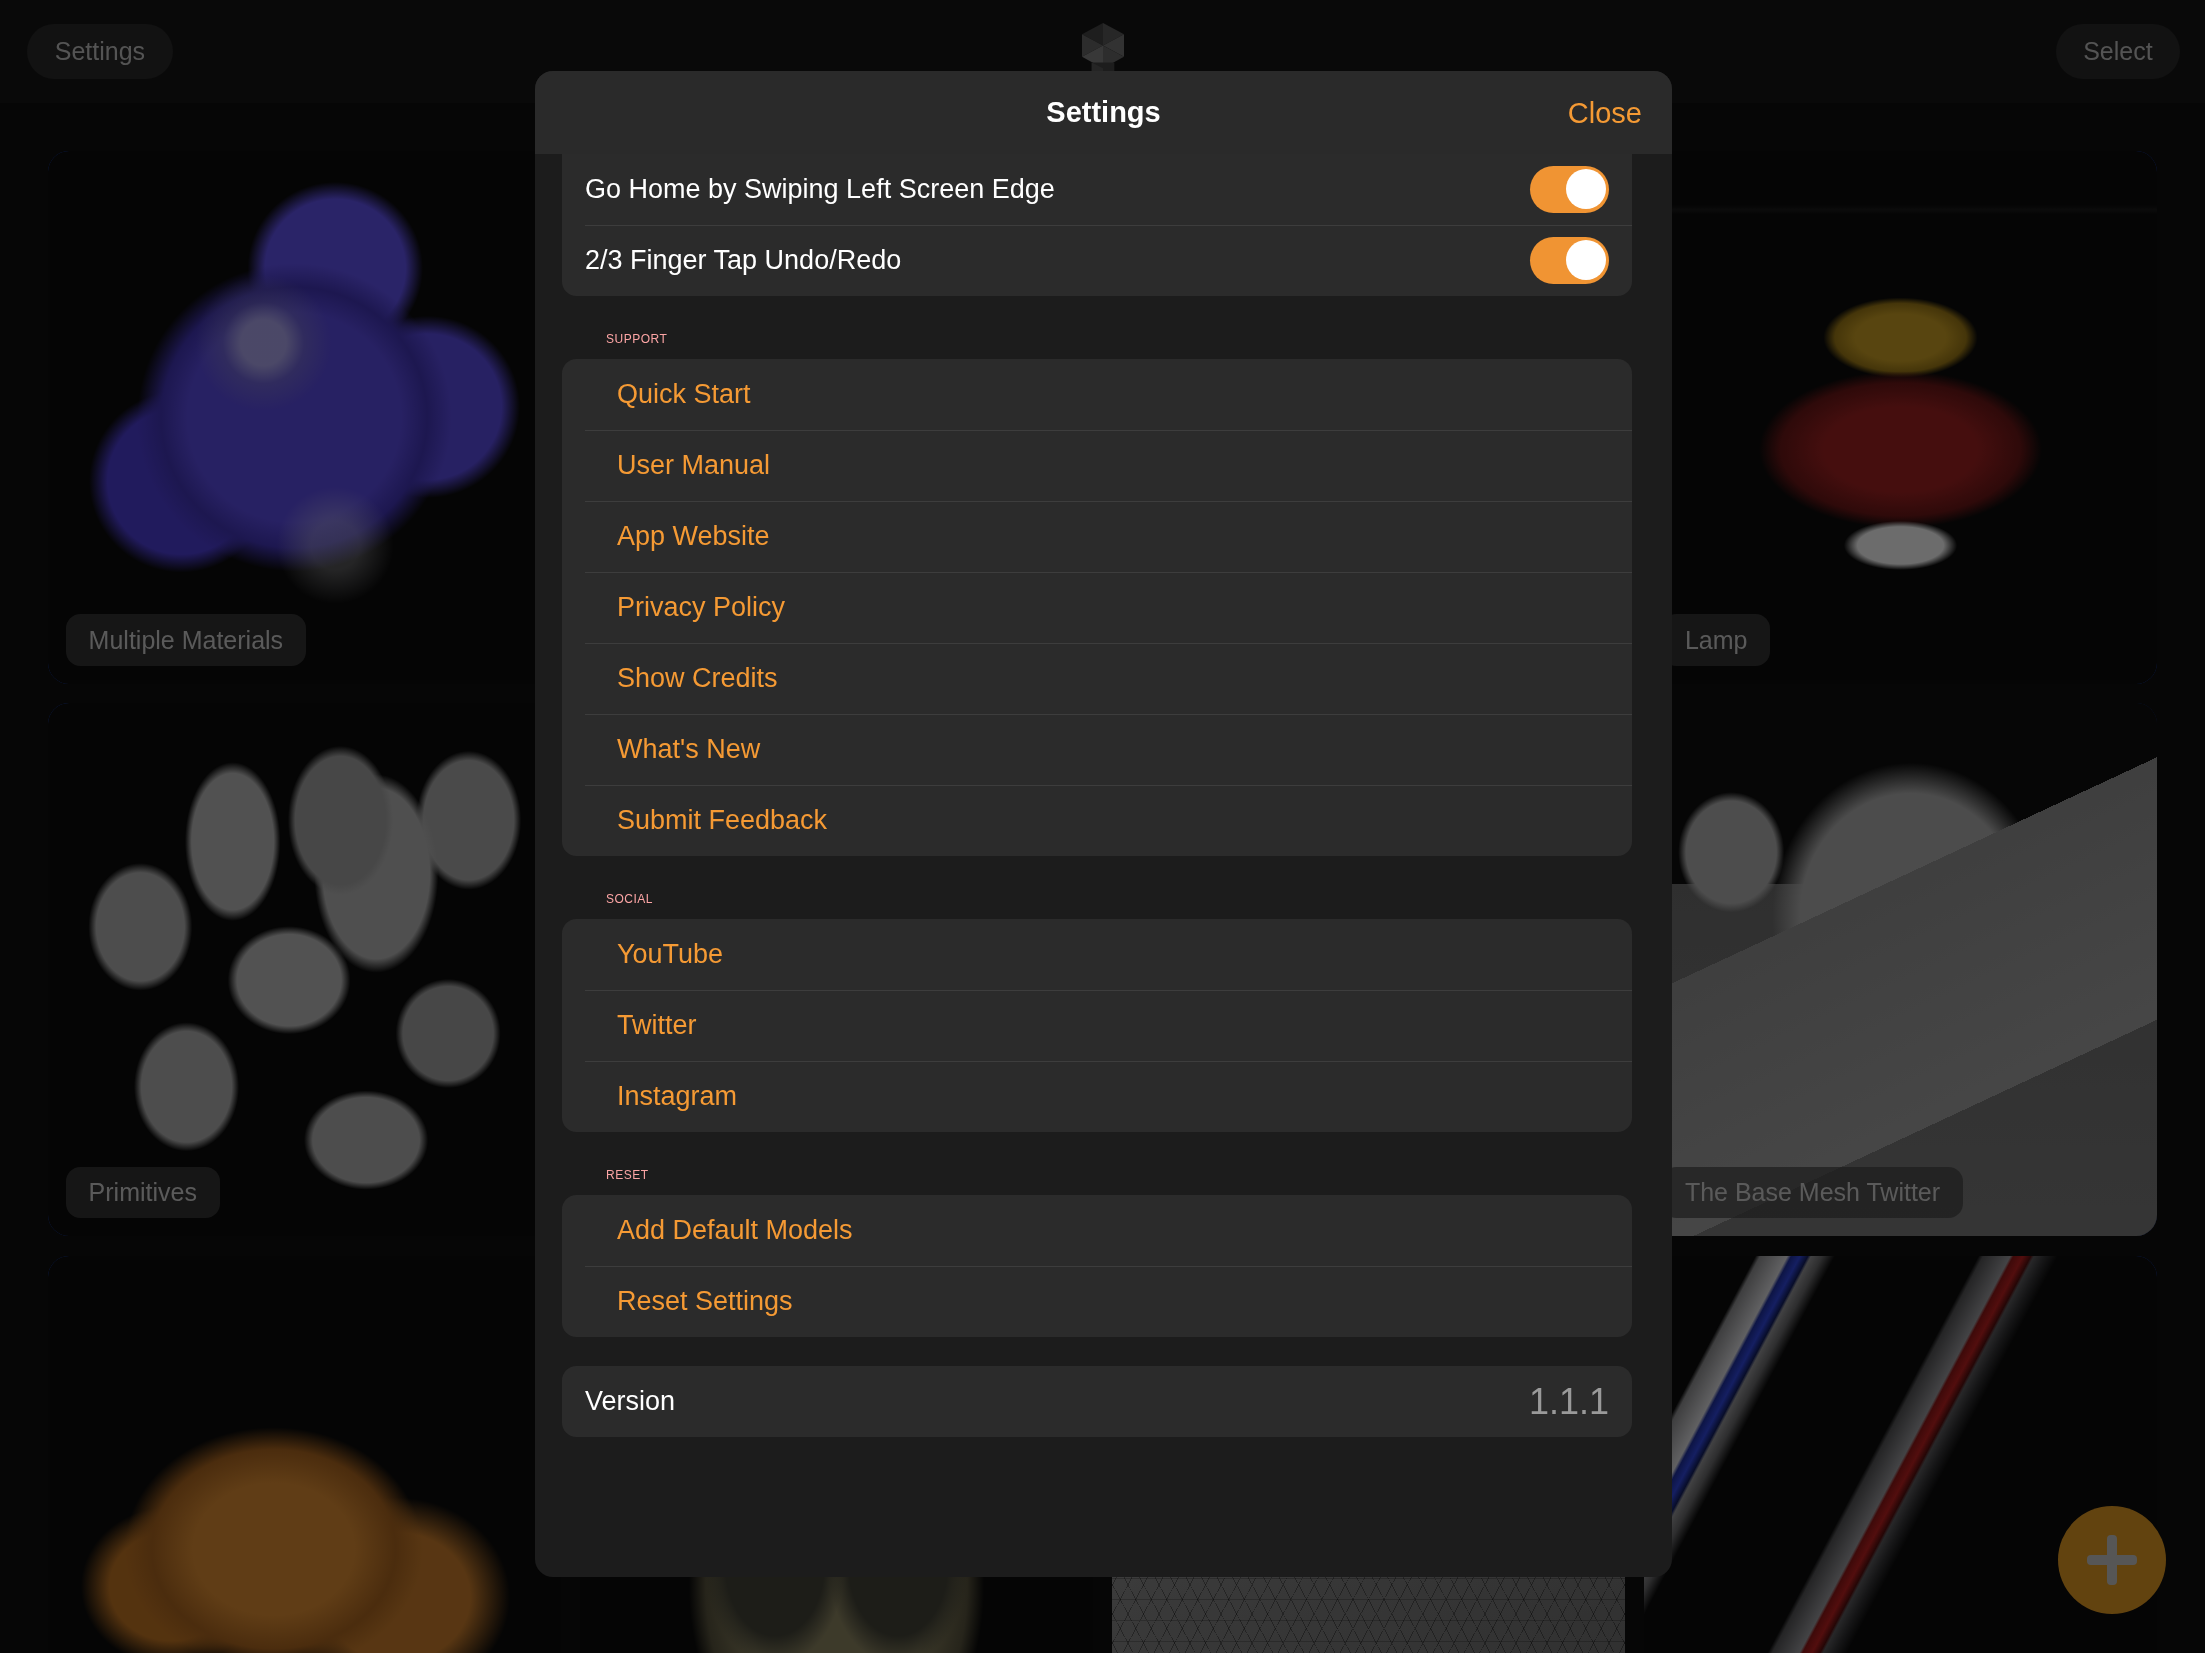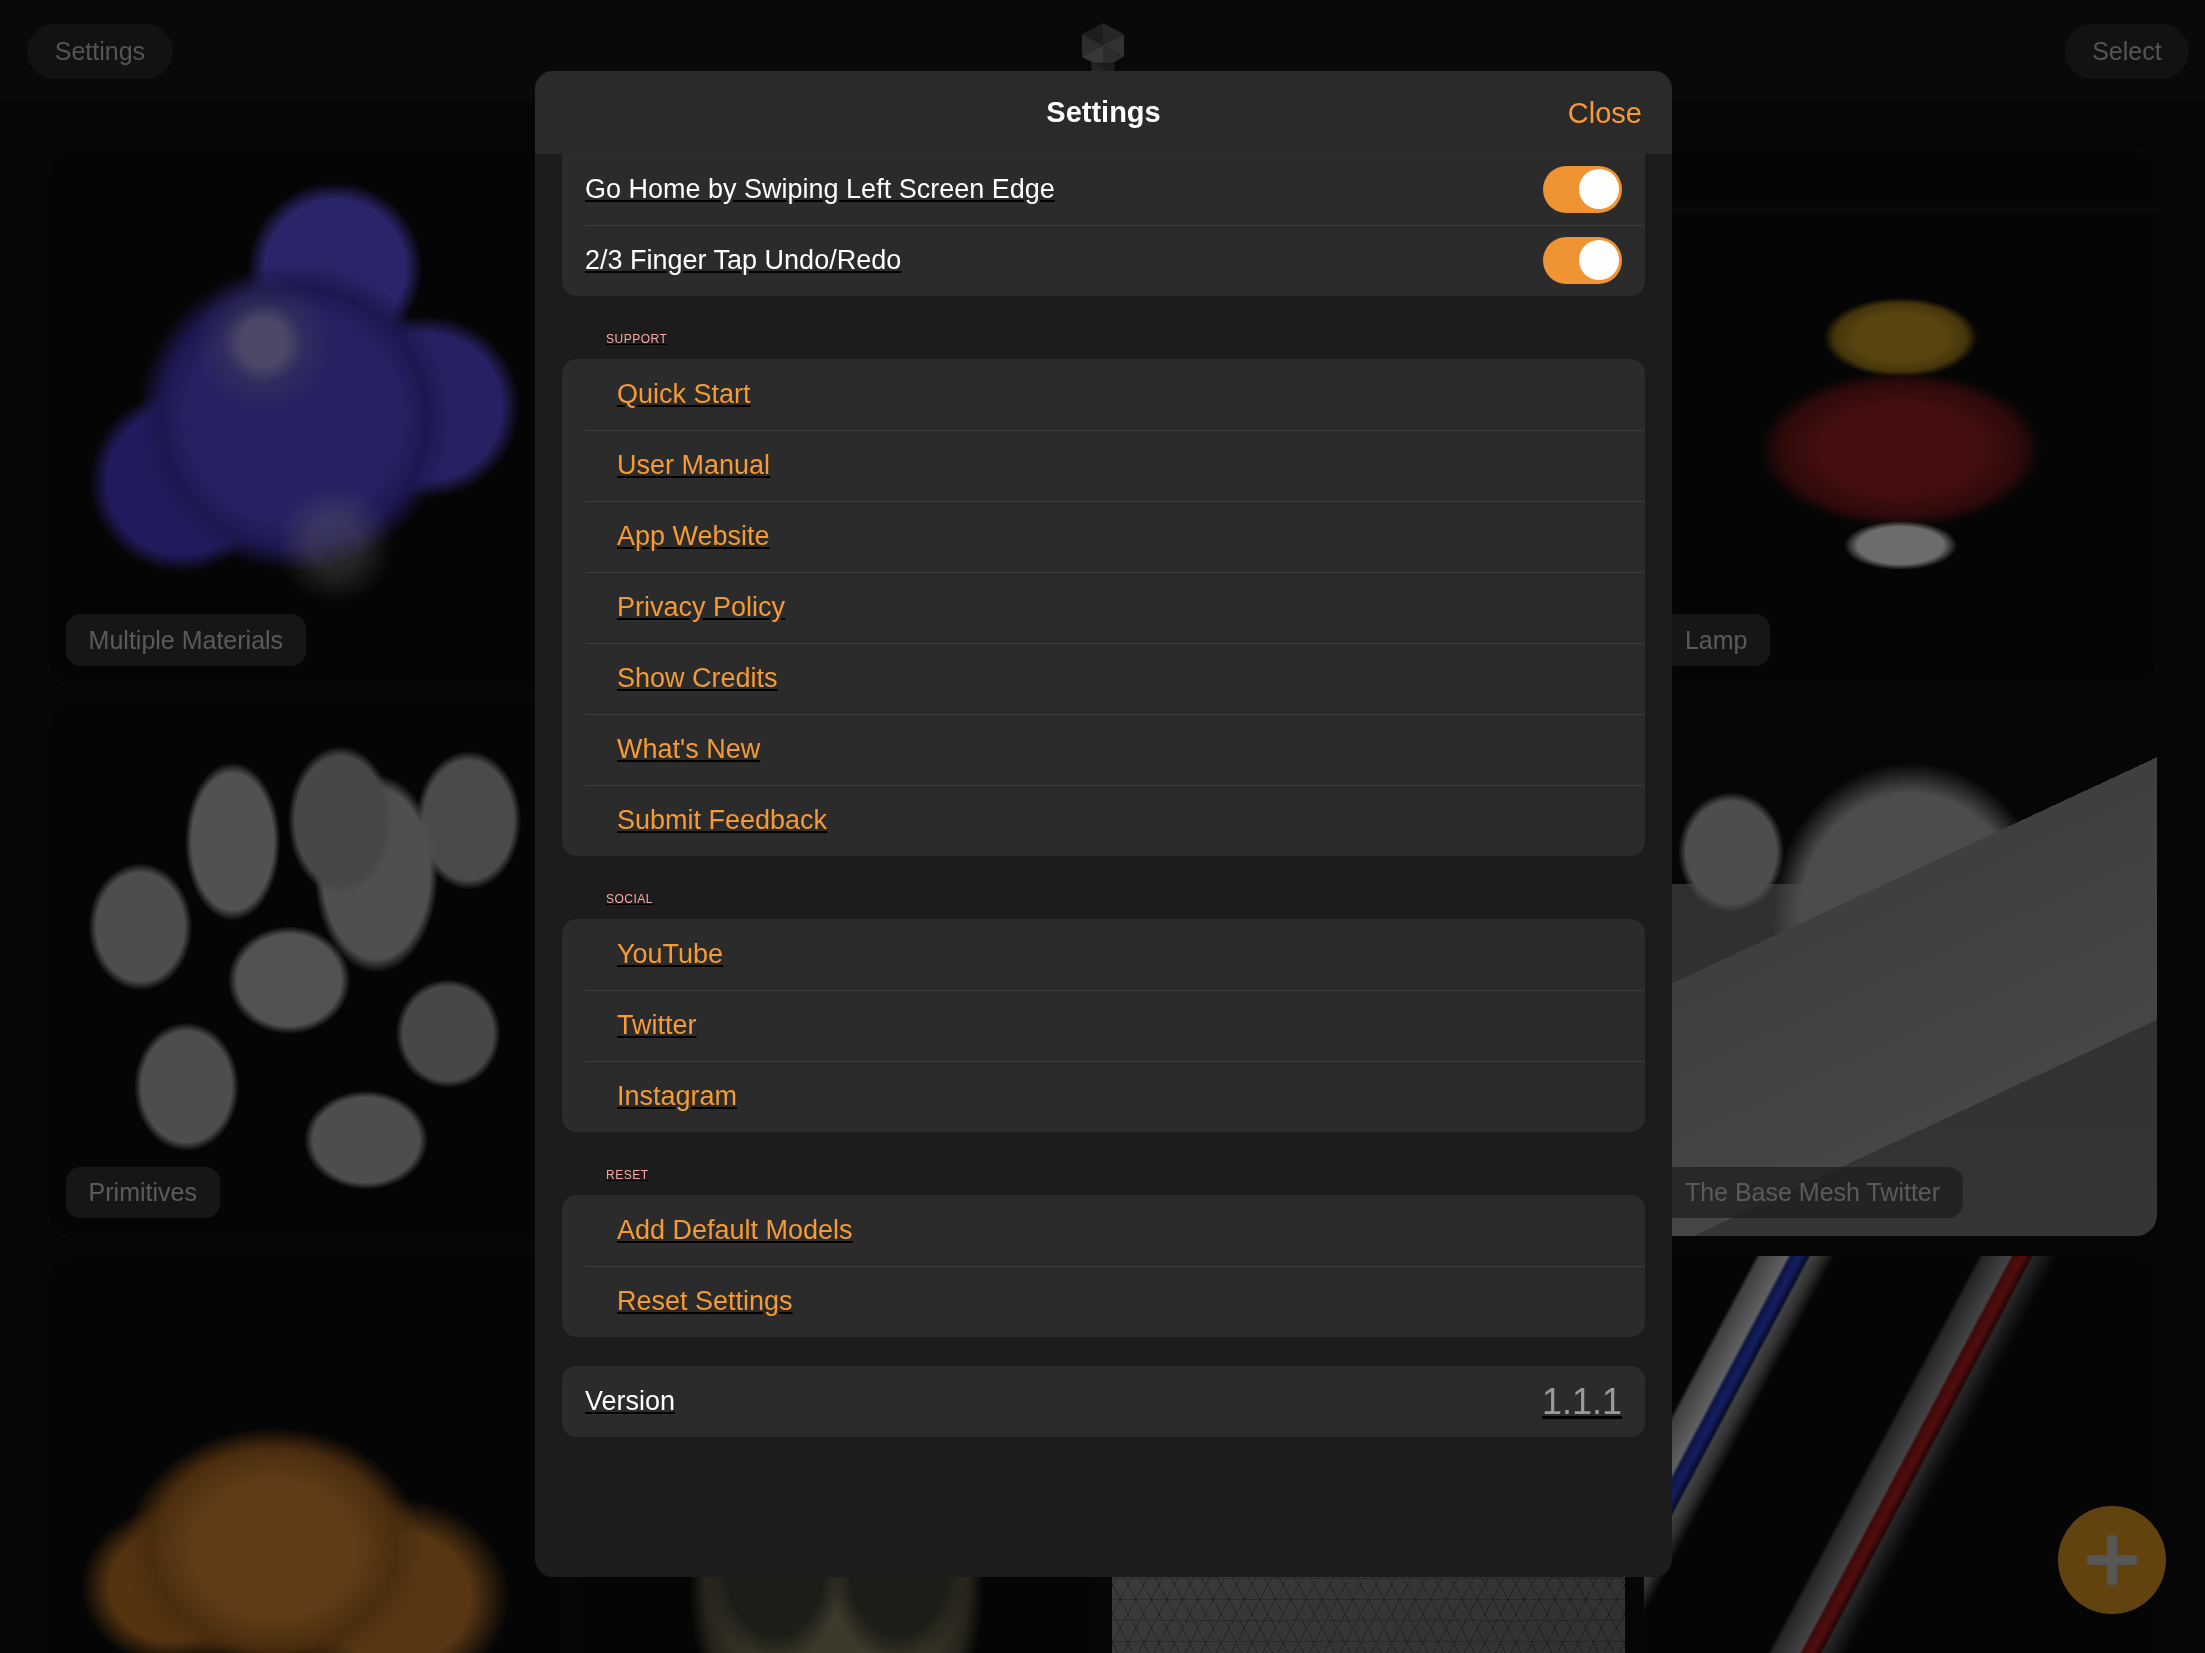--- a/index.html
+++ b/index.html
@@ -25,21 +25,21 @@
     position: absolute; top: 24px;
     height: 55px; padding: 0 27.4px;
     border-radius: 27.4px;
     background: #242424;
     color: #a8a8a8;
     font-size: 25px;
     display: flex; align-items: center; justify-content: center;
     white-space: nowrap;
   }
   #settings-btn { left: 27.4px; }
-  #select-btn   { right: 16px; }
+  #select-btn   { right: 25px; }
 
   #applogo {
     position: absolute; top: 18px; left: 50%; transform: translateX(-50%);
     width: 71px; height: 68px;
   }
 
   
   #gallery {
     position: absolute; top: 103px; left: 0; right: 0; bottom: 0;
     display: grid;
@@ -176,23 +176,22 @@
   #modal-title {
     color: #ffffff; font-size: 29px; font-weight: bold;
   }
   #modal-close {
     position: absolute; right: 30px; top: 50%; transform: translateY(-50%);
     color: #f59a34; font-size: 29px;
   }
 
   #modal-body {
     flex: 1 1 auto;
-    padding: 0 0 0 0;
-    overflow: hidden;
-    text-decoration: underline;
+    padding: 0 13px 0 0;
+    overflow: hidden;
   }
 
   .group {
     margin: 0 27.4px;
     background: #2b2b2b;
     border-radius: 14.5px;
     overflow: hidden;
   }
   .group.flush-top { border-top-left-radius: 0; border-top-right-radius: 0; }
 

